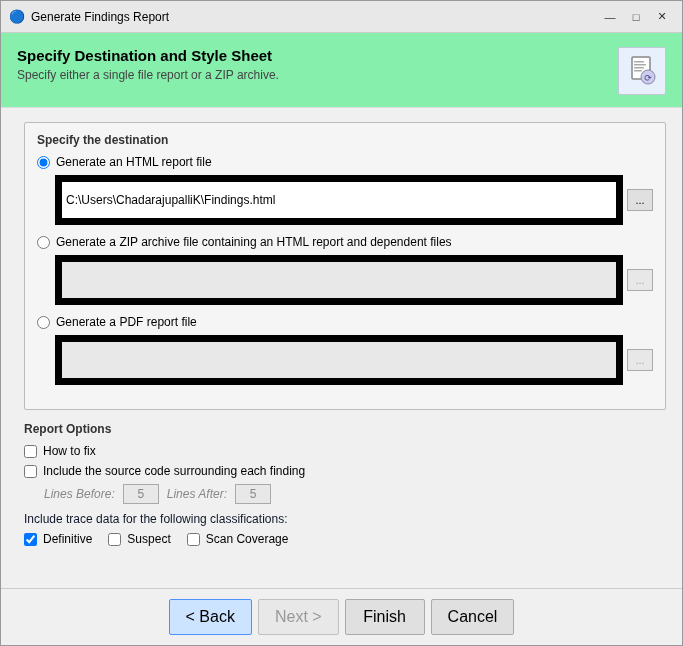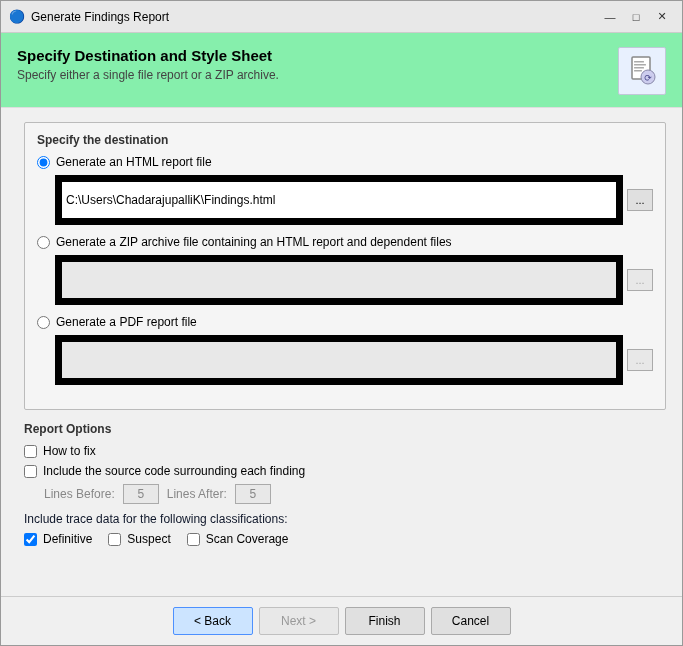--- a/index.html
+++ b/index.html
@@ -209,20 +209,21 @@
       display: flex;
       align-items: center;
       gap: 8px;
       margin-left: 20px;
       margin-bottom: 8px;
     }
 
     .lines-label {
       font-size: 12px;
       color: #888;
+      font-style: italic;
     }
 
     .lines-input {
       width: 36px;
       height: 20px;
       border: 1px solid #aaa;
       background: #e8e8e8;
       text-align: center;
       font-size: 12px;
       color: #888;
@@ -244,26 +245,26 @@
     .footer {
       border-top: 1px solid #ccc;
       padding: 10px 16px;
       display: flex;
       justify-content: center;
       gap: 6px;
       background: #f0f0f0;
     }
 
     .footer-btn {
-      height: 28px;
+      height: 36px;
       min-width: 80px;
       padding: 0 16px;
       border: 1px solid #aaa;
       background: #e0e0e0;
-      font-size: 12px;
+      font-size: 16px;
       cursor: pointer;
       border-radius: 2px;
       color: #000;
     }
 
     .footer-btn:disabled {
       color: #999;
       background: #e8e8e8;
       cursor: default;
       border-color: #c0c0c0;

